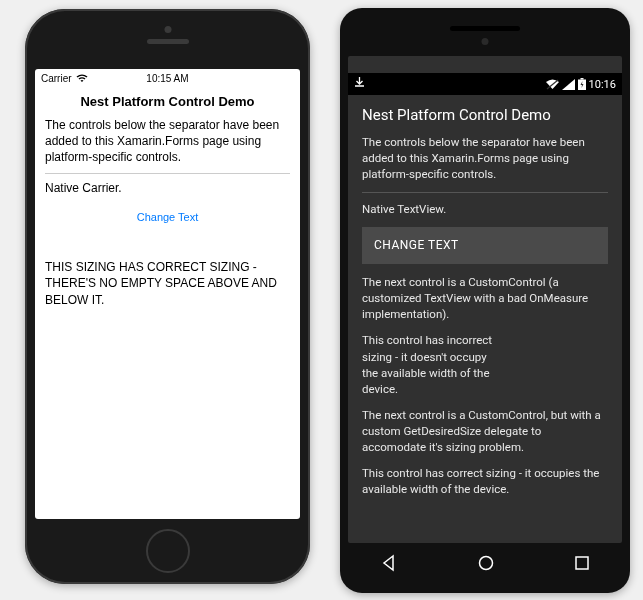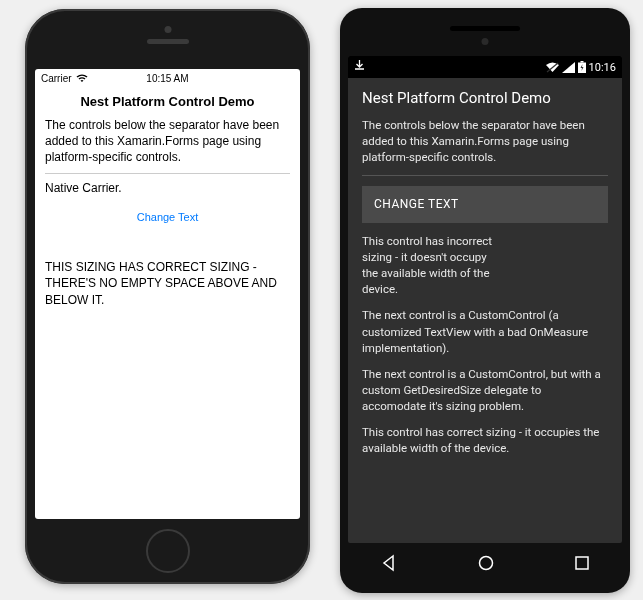--- a/index.html
+++ b/index.html
@@ -143,20 +143,21 @@
   }
   .and-status {
     height: 22px;
     background: #000;
     color: #fff;
     font-size: 11px;
     display: flex;
     align-items: center;
     padding: 8px 6px;
     flex-shrink: 0;
+    margin-top: 17px;
   }
   .and-status .left { flex: 1; }
   .and-status .right { display: flex; align-items: center; gap: 3px; }
   .and-content {
     padding: 10px 14px;
     font-size: 11.5px;
     color: #e8e8e8;
     line-height: 1.4;
   }
   .and-title { font-size: 15px; color: #fff; margin-bottom: 8px; }
@@ -230,23 +231,24 @@
             <rect x="2.5" y="0" width="3" height="1.5" fill="#fff"></rect>
             <path d="M4.5 3 L2.5 7 H4 L3.5 10 L5.5 6 H4 Z" fill="#303030"></path>
           </svg>
         <span>10:16</span>
       </div>
     </div>
     <div class="and-content">
       <div class="and-title">Nest Platform Control Demo</div>
       <div class="and-block">The controls below the separator have been added to this Xamarin.Forms page using platform-specific controls.</div>
       <hr class="and-sep">
+      <div class="and-block">Native TextView.</div>
       <div class="and-button">CHANGE TEXT</div>
+      <div class="and-block">The next control is a CustomControl (a customized TextView with a bad OnMeasure implementation).</div>
       <div class="and-block and-narrow">This control has incorrect sizing - it doesn't occupy the available width of the device.</div>
-      <div class="and-block">The next control is a CustomControl (a customized TextView with a bad OnMeasure implementation).</div>
       <div class="and-block">The next control is a CustomControl, but with a custom GetDesiredSize delegate to accomodate it's sizing problem.</div>
       <div class="and-block">This control has correct sizing - it occupies the available width of the device.</div>
     </div>
   </div>
   <div class="navbar">
     <span>
       <svg width="18" height="18" viewBox="0 0 18 18">
           <path d="M13 2 L4 9 L13 16 Z" fill="none" stroke="#fff" stroke-width="1.5"></path>
         </svg>
     </span>

